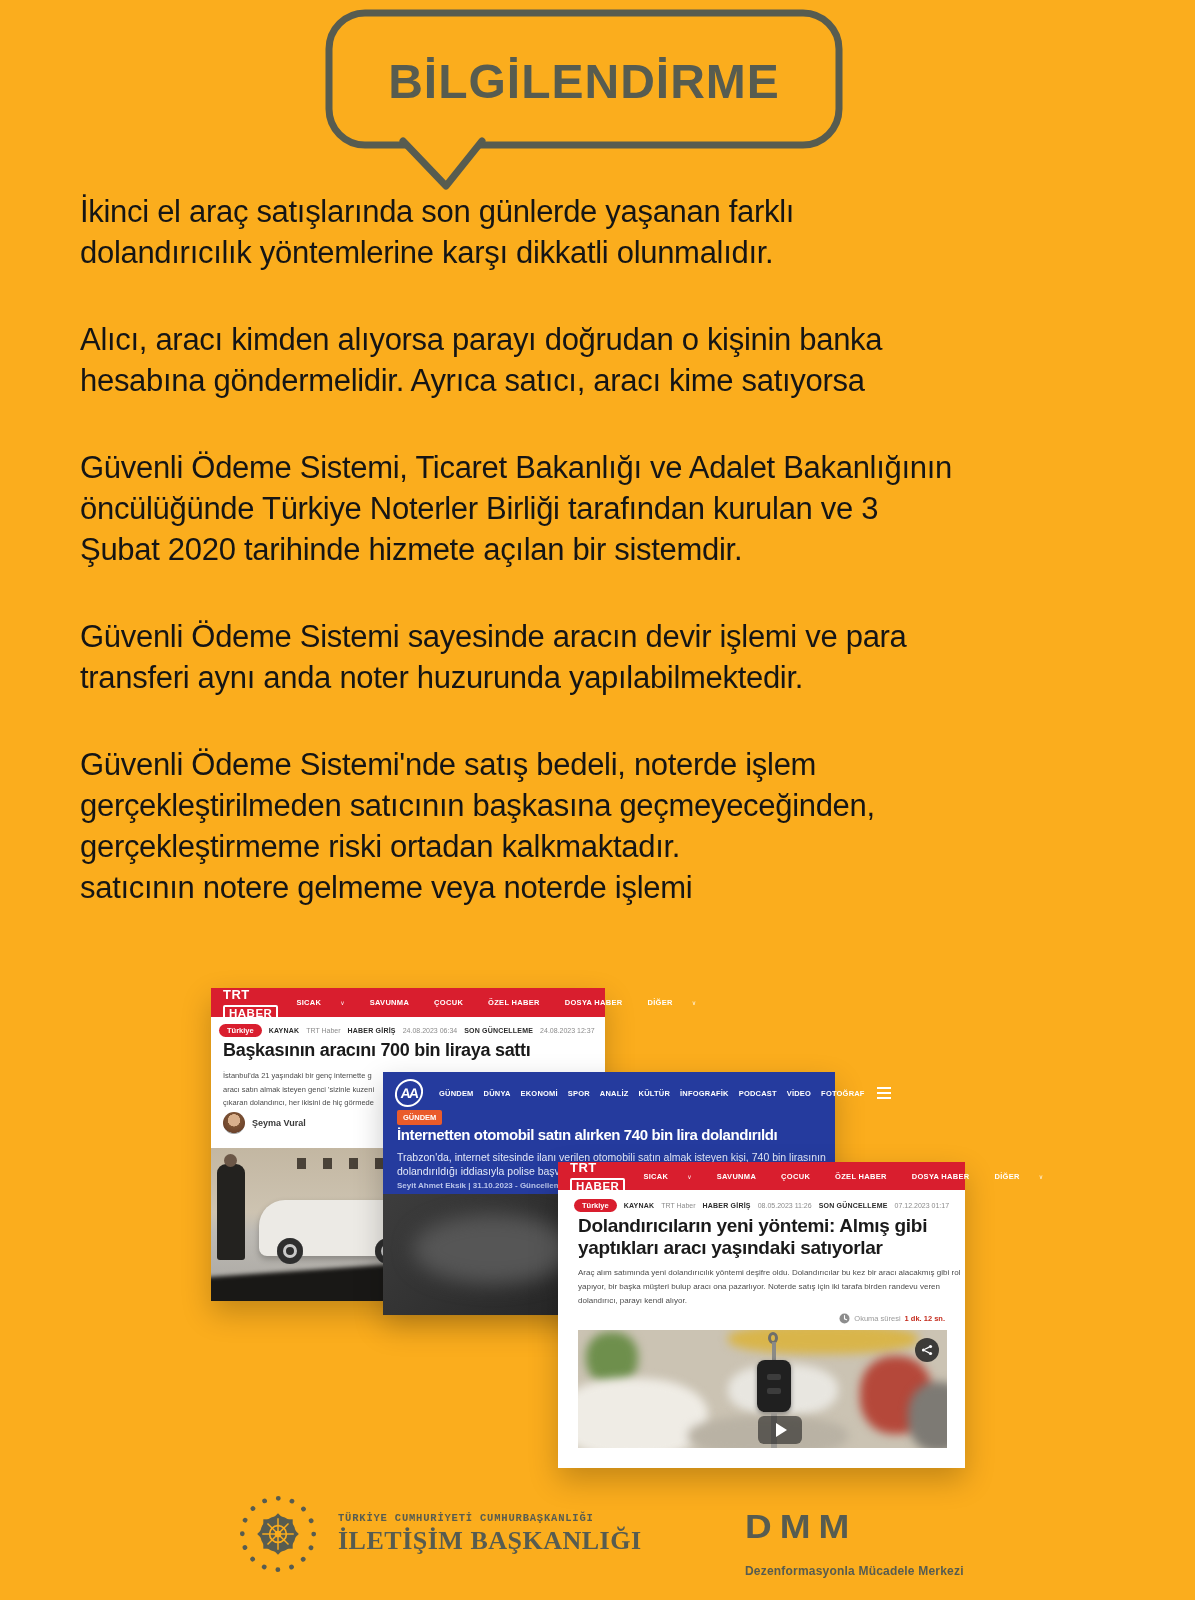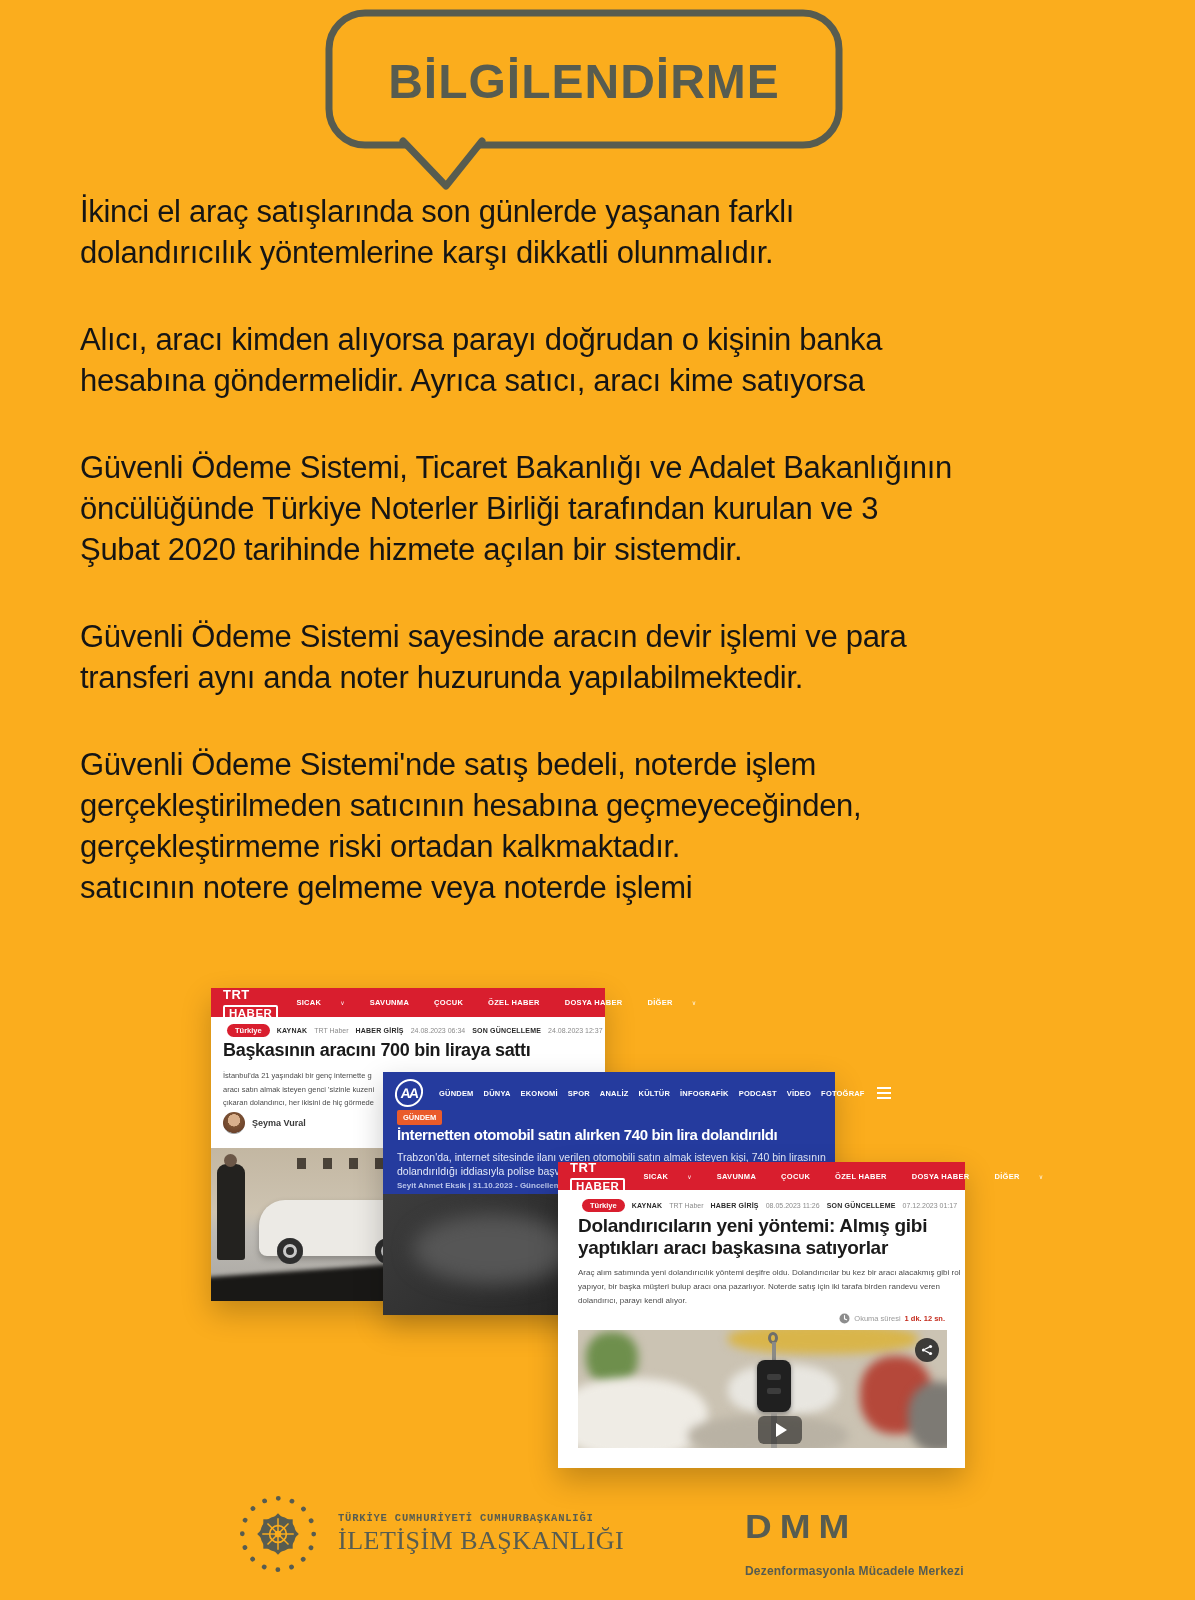--- a/index.html
+++ b/index.html
@@ -18,21 +18,21 @@
 
   
   .card{position:absolute;background:#fff;box-shadow:0 12px 28px rgba(0,0,0,.22);}
   .trt-header{display:flex;align-items:center;background:#D91E2E;padding:0 12px;gap:10px;}
   .trt-word{color:#ffffff;font-weight:bold;font-size:13px;letter-spacing:.5px;}
   .trt-box{color:#fff;font-weight:bold;font-size:11.5px;border:2px solid #fff;border-radius:2px;
            padding:0 4px;line-height:15px;letter-spacing:.5px;}
   .tnav{display:flex;align-items:center;gap:25px;margin-left:8px;}
   .tnav .ni{color:#fff;font-weight:bold;font-size:7.5px;letter-spacing:.3px;white-space:nowrap;cursor:pointer;}
   .chev{color:#fff;font-size:6px;margin-left:-6px;opacity:.9;}
-  .meta{display:flex;align-items:center;gap:7px;padding:0 16px;white-space:nowrap;}
+  .meta{display:flex;align-items:center;gap:7px;padding:0 8px;white-space:nowrap;}
   .badge-tr{background:#D91E2E;color:#fff;font-weight:bold;font-size:7.5px;padding:2px 8px;
             border-radius:8px;cursor:pointer;}
   .mlab{font-size:7px;font-weight:bold;color:#2b2b2b;letter-spacing:.2px;}
   .mval{font-size:7px;color:#8b8b8b;}
   .headline{font-weight:bold;color:#1a1a1a;letter-spacing:-0.3px;white-space:nowrap;cursor:pointer;}
   .bodyline{white-space:nowrap;color:#4c4c4c;}
 
   
   #card1{left:211px;top:988px;width:394px;height:313px;z-index:1;}
   #card1 .trt-header{height:29px;}
@@ -110,21 +110,21 @@
   #play{position:absolute;left:180px;top:86px;width:44px;height:28px;background:rgba(20,20,20,.55);
         border-radius:6px;display:flex;align-items:center;justify-content:center;cursor:pointer;}
   #play i{display:block;width:0;height:0;border-left:11px solid #fff;border-top:7px solid transparent;
           border-bottom:7px solid transparent;margin-left:3px;}
   #share3{position:absolute;right:8px;top:8px;width:24px;height:24px;border-radius:50%;
           background:rgba(35,35,35,.85);display:flex;align-items:center;justify-content:center;cursor:pointer;}
 
   
   #gov{position:absolute;left:236px;top:1492px;display:flex;align-items:center;gap:18px;color:#575C50;}
   #gov-text .l1{font-family:Liberation Mono, monospace;font-weight:bold;font-size:10.5px;letter-spacing:.8px;}
-  #gov-text .l2{font-family:"Liberation Serif",serif;font-weight:normal;font-size:26px;letter-spacing:.5px;margin-top:2px;}
+  #gov-text .l2{font-family:"Liberation Serif",serif;font-weight:bold;font-size:26px;letter-spacing:.5px;margin-top:2px;}
   #dmm{position:absolute;left:745px;top:1506px;color:#575C50;}
   #dmm .t{font-size:37px;font-weight:bold;letter-spacing:8px;transform:scaleY(.92);}
   #dmm .s{font-size:12px;font-weight:bold;letter-spacing:.2px;margin-top:16px;}
 </style>
 </head>
 <body>
 
 <div id="page">
 
   <svg id="bubble" viewBox="0 0 560 190">
@@ -146,21 +146,21 @@
       <div class="pline">Güvenli Ödeme Sistemi, Ticaret Bakanlığı ve Adalet Bakanlığının</div>
       <div class="pline">öncülüğünde Türkiye Noterler Birliği tarafından kurulan ve 3</div>
       <div class="pline">Şubat 2020 tarihinde hizmete açılan bir sistemdir.</div>
     </div>
     <div class="para">
       <div class="pline">Güvenli Ödeme Sistemi sayesinde aracın devir işlemi ve para</div>
       <div class="pline">transferi aynı anda noter huzurunda yapılabilmektedir.</div>
     </div>
     <div class="para">
       <div class="pline">Güvenli Ödeme Sistemi'nde satış bedeli, noterde işlem</div>
-      <div class="pline">gerçekleştirilmeden satıcının hesabına geçmeyeceğinden,</div>
+      <div class="pline">gerçekleştirilmeden satıcının başkasına geçmeyeceğinden,</div>
       <div class="pline">gerçekleştirmeme riski ortadan kalkmaktadır.</div>
       <div class="pline">satıcının notere gelmeme veya noterde işlemi</div>
     </div>
   </div>
 
   <div id="card1" class="card">
     <div class="trt-header">
       <span>
         <span class="trt-word">TRT</span>
         <span class="trt-box">HABER</span>
@@ -276,21 +276,21 @@
       <span class="badge-tr">Türkiye</span>
       <span class="mlab">KAYNAK</span>
       <span class="mval">TRT Haber</span>
       <span class="mlab">HABER GİRİŞ</span>
       <span class="mval">08.05.2023 11:26</span>
       <span class="mlab">SON GÜNCELLEME</span>
       <span class="mval">07.12.2023 01:17</span>
     </div>
     <div class="hl">
       <div>Dolandırıcıların yeni yöntemi: Almış gibi</div>
-      <div>yaptıkları aracı başkasına satıyorlar</div>
+      <div>yaptıkları aracı yaşındaki satıyorlar</div>
     </div>
     <div class="body">
       <div class="bodyline">Araç alım satımında yeni dolandırıcılık yöntemi deşifre oldu. Dolandırıcılar bu kez bir aracı alacakmış gibi rol</div>
       <div class="bodyline">yapıyor, bir başka müşteri bulup aracı ona pazarlıyor. Noterde satış için iki tarafa birden randevu veren</div>
       <div class="bodyline">dolandırıcı, parayı kendi alıyor.</div>
     </div>
     <div id="readrow">
       <svg width="11" height="11" viewBox="0 0 11 11">
         <circle cx="5.5" cy="5.5" r="5" fill="#8d8d8d"></circle>
         <path d="M5.5,2.5 L5.5,5.8 L7.6,6.8" fill="none" stroke="#fff" stroke-width="1.1" stroke-linecap="round"></path>

